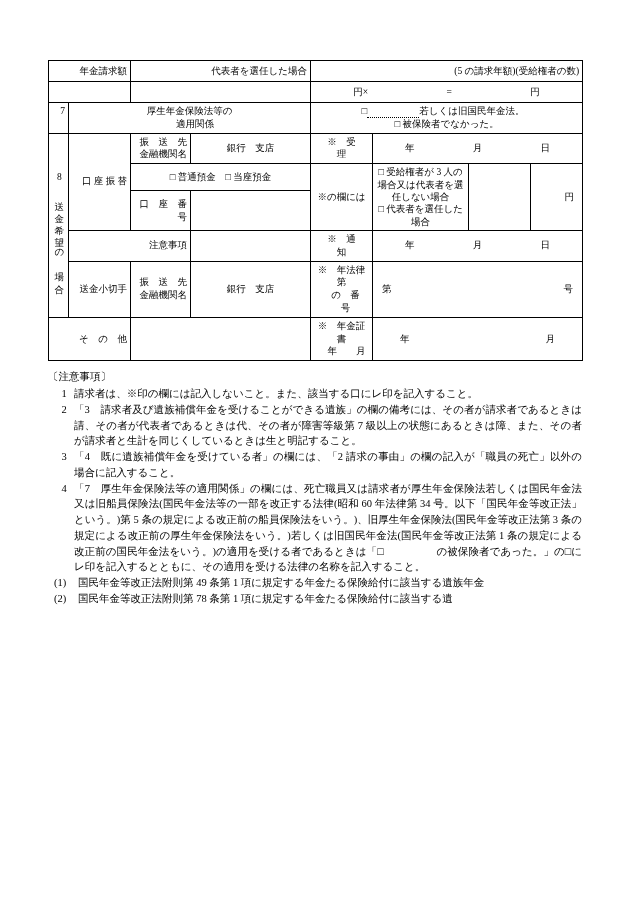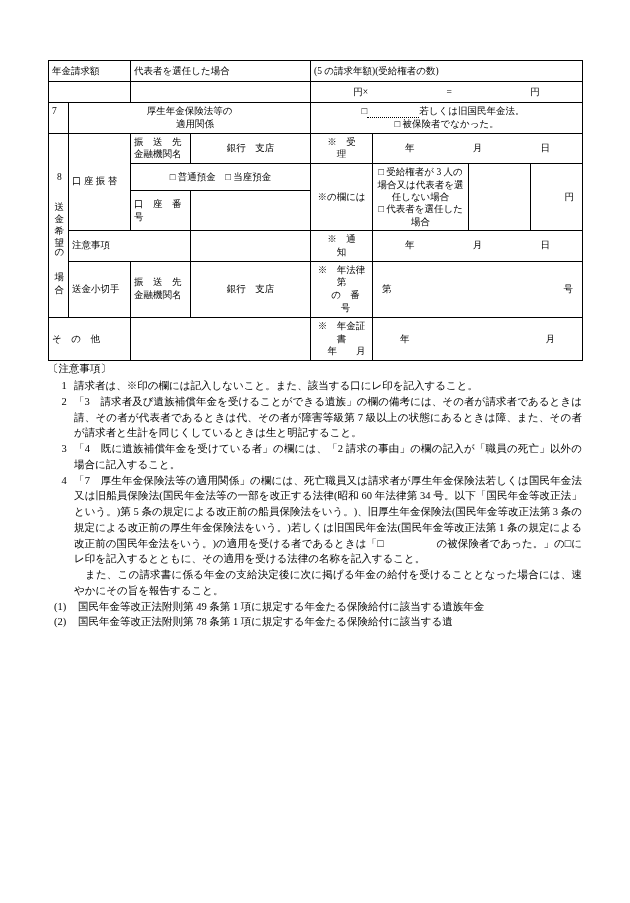--- a/index.html
+++ b/index.html
@@ -29,21 +29,21 @@
     table-layout: fixed;
   }
   table.form td {
     border: 1px solid #000;
     padding: 2px 3px;
     font-size: 9.5px;
     line-height: 1.35;
     vertical-align: middle;
     height: 16px;
   }
-  .c {text-align: left;}
+  .c {text-align: right;}
   .r {text-align: right;}
   .l {text-align: center;}
   .vert {
     writing-mode: vertical-rl;
     text-orientation: upright;
     letter-spacing: 1px;
     line-height: 1;
     margin: 0 auto;
     height: 100%;
     display: block;
@@ -70,21 +70,21 @@
     display: inline-block;
     border-bottom: 1px dotted #000;
     width: 52px;
     vertical-align: bottom;
     height: 9px;
   }
 
   
   .notes {
     width: 534px;
-    margin-top: 0;
+    margin-top: 8px;
     font-size: 10.5px;
     line-height: 1.5;
   }
   .notes-title {
     font-size: 10.5px;
     margin-bottom: 1px;
   }
   .note-row {
     display: flex;
     align-items: flex-start;
@@ -270,24 +270,20 @@
       <div class="note-num">3</div>
       <div class="note-body">「4　既に遺族補償年金を受けている者」の欄には、「2 請求の事由」の欄の記入が「職員の死亡」以外の場合に記入すること。</div>
     </div>
 
     <div class="note-row">
       <div class="note-num">4</div>
       <div class="note-body">「7　厚生年金保険法等の適用関係」の欄には、死亡職員又は請求者が厚生年金保険法若しくは国民年金法又は旧船員保険法(国民年金法等の一部を改正する法律(昭和 60 年法律第 34 号。以下「国民年金等改正法」という。)第 5 条の規定による改正前の船員保険法をいう。)、旧厚生年金保険法(国民年金等改正法第 3 条の規定による改正前の厚生年金保険法をいう。)若しくは旧国民年金法(国民年金等改正法第 1 条の規定による改正前の国民年金法をいう。)の適用を受ける者であるときは「□　　　　　の被保険者であった。」の□にレ印を記入するとともに、その適用を受ける法律の名称を記入すること。</div>
     </div>
 
 
-    <div class="note-row">
-      <div class="note-num"></div>
-      <div class="note-body indent">また、この請求書に係る年金の支給決定後に次に掲げる年金の給付を受けることとなった場合には、速やかにその旨を報告すること。</div>
-    </div>
 
     <div class="note-row">
       <div class="note-num-wide">(1)</div>
       <div class="note-body">国民年金等改正法附則第 49 条第 1 項に規定する年金たる保険給付に該当する遺族年金</div>
     </div>
 
     <div class="note-row">
       <div class="note-num-wide">(2)</div>
       <div class="note-body">国民年金等改正法附則第 78 条第 1 項に規定する年金たる保険給付に該当する遺</div>
     </div>

